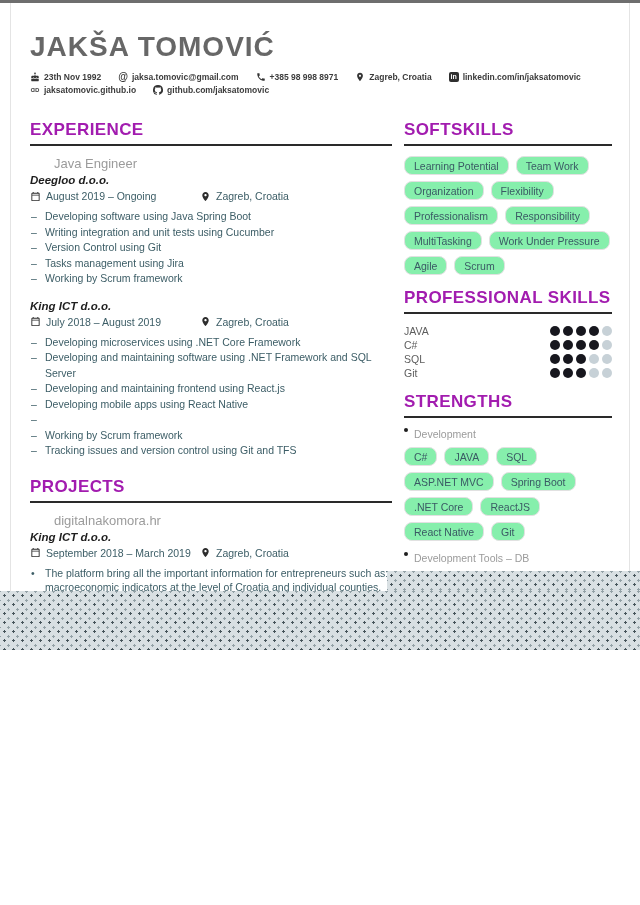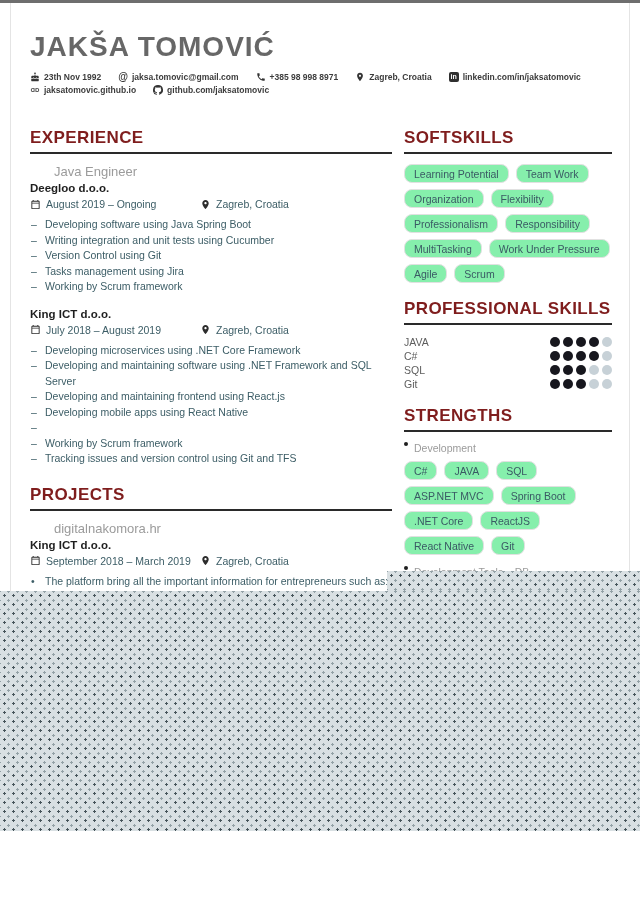--- a/index.html
+++ b/index.html
@@ -1,41 +1,41 @@
 <!DOCTYPE html>
 <html><head>
 <meta charset="utf-8">
 <style>
   html,body{margin:0;padding:0;background:#ffffff;}
   body{font-family:"Liberation Sans",sans-serif;-webkit-font-smoothing:antialiased;}
-  .page{position:relative;width:640px;height:831px;overflow:hidden;background:#fff;}
+  .page{position:relative;width:640px;height:650px;overflow:hidden;background:#fff;}
   .top-line{position:absolute;top:0;left:0;width:640px;height:3px;background:#6e6e6e;}
   .edge{position:absolute;top:3px;width:1px;height:588px;background:#e4e4e4;}
   .edge.left{left:10px}.edge.right{left:629px}
 
   .header{position:absolute;left:30px;top:31px;width:582px;}
   .name{font-size:28px;font-weight:700;color:#676767;letter-spacing:1px;}
   .contacts{margin-top:9px;}
   .contact-row{display:flex;flex-wrap:wrap;column-gap:17px;row-gap:3px;align-items:center;margin-bottom:3px;}
   .contact-item{display:flex;align-items:center;gap:4px;font-size:8.5px;font-weight:700;color:#3c3c3c;}
   .contact-item .icon svg{width:10px;height:10px;fill:#343434;display:block;}
   .at-glyph{font-size:10px;font-weight:700;color:#343434;line-height:10px;}
   .li-box{display:inline-block;background:#2f2f2f;color:#fff;font-size:7px;font-weight:700;width:10px;height:10px;line-height:10px;text-align:center;border-radius:2px;}
 
   .columns{position:absolute;top:112px;left:30px;width:582px;display:flex;}
   .col-left{width:362px;flex:none;}
   .col-right{margin-left:12px;width:208px;flex:none;}
   .col-left .mt{margin-top:18px}
   .col-right .mt{margin-top:13px}
 
-  .section-title{margin:16px 0 10px;font-size:17px;font-weight:700;color:#7f1d1d;letter-spacing:.4px;border-bottom:2px solid #2a2a2a;padding-bottom:4px;}
+  .section-title{margin:8px 0 10px;font-size:17px;font-weight:700;color:#a21caf;letter-spacing:.4px;border-bottom:2px solid #2a2a2a;padding-bottom:4px;}
 
   .job{margin-bottom:13px;}
   .entry-role{font-size:13px;color:#9b9b9b;margin-bottom:3px;margin-left:24px;}
-  .entry-company{font-size:11.5px;font-weight:700;color:#1e1e1e;margin-bottom:4px;}
+  .entry-company{font-size:11.5px;font-weight:700;color:#1e1e1e;margin-bottom:4px;font-style:italic;}
   .entry-meta{display:flex;font-size:10.5px;color:#3c5d66;margin-bottom:7px;align-items:center;}
   .meta-item{display:flex;align-items:center;gap:5px;}
   .meta-item.date{width:170px;flex:none;}
   .meta-item .icon svg{width:11px;height:11px;fill:#2d2d2d;display:block;}
   .bullets{margin:0;padding:0;list-style:none;}
   .bullets li{display:flex;font-size:10.5px;color:#3c5d66;line-height:15.5px;}
   .marker{width:14px;flex:none;padding-left:1px;}
 
   .project-desc{display:flex;font-size:10.5px;color:#3c5d66;line-height:14.5px;margin-top:3px;}
 

